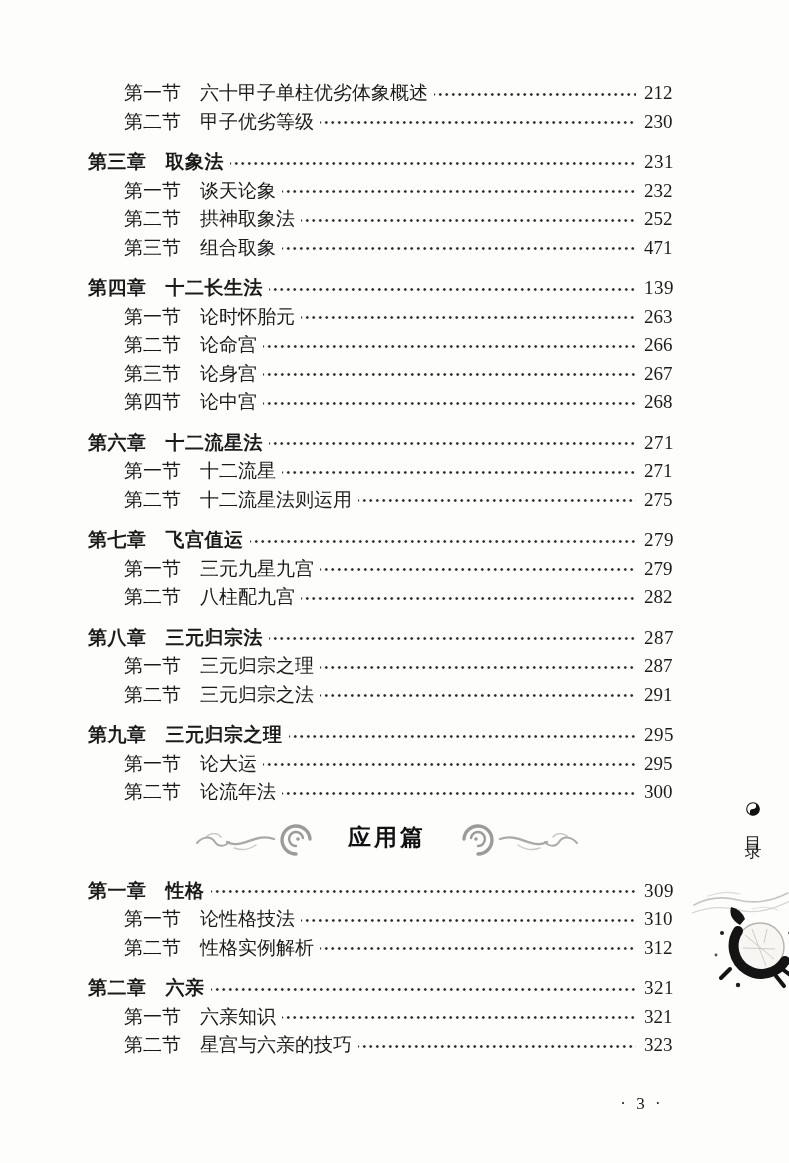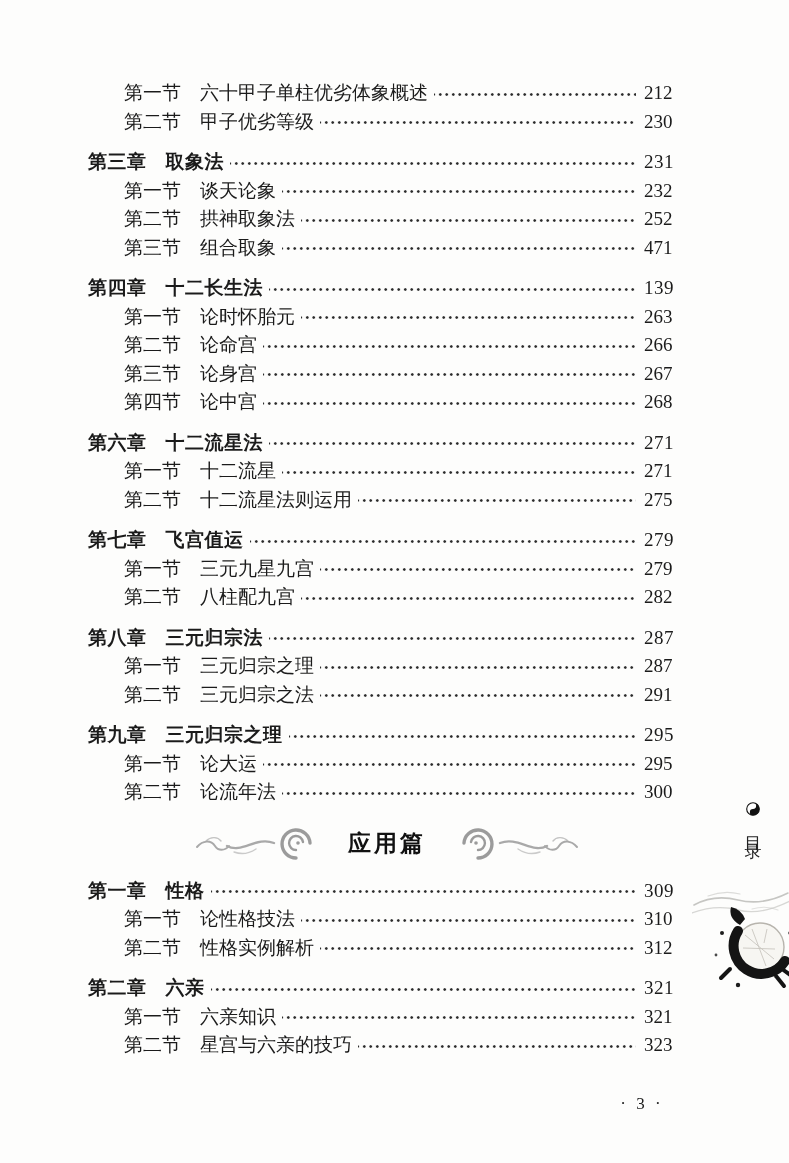--- a/index.html
+++ b/index.html
@@ -45,21 +45,20 @@
     background-position:3px center;
   }
   .pagenum {
     width:42px;
     font-family:"Liberation Serif", serif;
     font-weight:normal;
     font-size:19px;
   }
   .divider {
     display:flex;
-    align-items:center;
     justify-content:center;
     margin:14px 0 12px 0;
     height:44px;
     gap:30px;
   }
   .divider-title {
     font-family:"Liberation Sans", sans-serif;
     font-weight:bold;
     font-size:23px;
     letter-spacing:3px;

